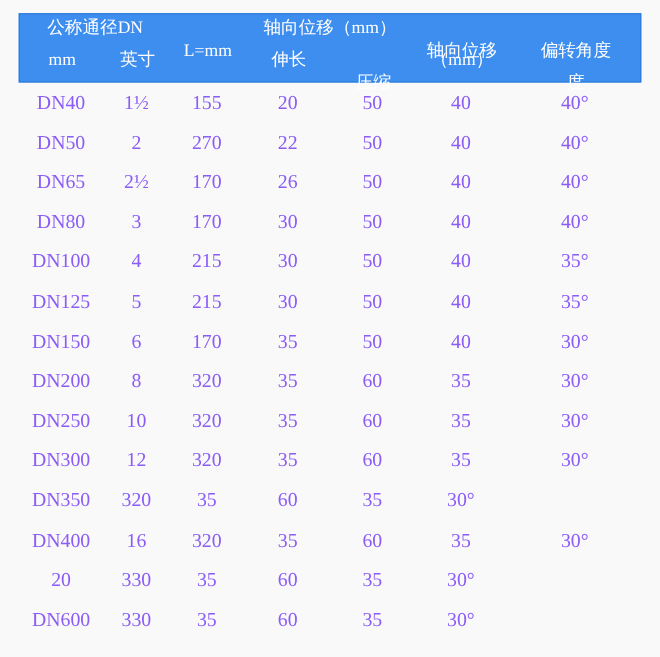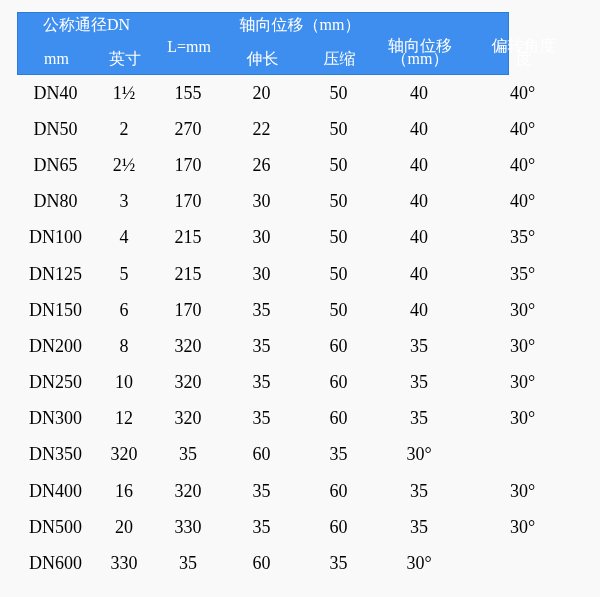--- a/index.html
+++ b/index.html
@@ -17,37 +17,37 @@
   }
   .grid7{
     display:grid;
     grid-template-columns:77px 60px 68px 79px 75px 86px 121px;
   }
   .thead{
     background:#3e8ef0;
     border:1px solid #2b7cd9;
     box-sizing:border-box;
     color:#ffffff;
-    width:492px;
+    width:566px;
   }
   .h-row{height:30px;}
   .h-row:first-child{height:29px;padding-top:2px;}
   .hcell{
     display:flex;align-items:center;justify-content:center;
     font-size:16px;
     white-space:nowrap;
   }
   .span-12{grid-column:1/3;}
   .col-3{grid-column:3/4;}
   .span-45{grid-column:4/6;}
   .col-6{grid-column:6/7;}
   .col-7{grid-column:7/8;}
   .col-4{grid-column:4/5;}
   .col-5{grid-column:5/6;}
-  .tbody{color:#000000;}
+  .tbody{color:#8b5cf6;}
   .trow{height:36.2px;}
   .cell{
     display:flex;align-items:center;justify-content:center;
     font-size:18px;
     white-space:nowrap;
   }
 </style>
 </head>
 <body>
 
@@ -59,22 +59,22 @@
       <div class="hcell span-45">轴向位移（mm）</div>
       <div class="hcell col-3">L=mm</div>
       <div class="hcell col-6">轴向位移</div>
       <div class="hcell col-7">偏转角度</div>
     </div>
     <div class="h-row grid7">
       <div class="hcell">mm</div>
       <div class="hcell">英寸</div>
       <div class="hcell col-3"></div>
       <div class="hcell col-4">伸长</div>
+      <div class="hcell col-6">（mm）</div>
       <div class="hcell col-5">压缩</div>
-      <div class="hcell col-6">（mm）</div>
       <div class="hcell col-7">度</div>
     </div>
   </div>
 
   <div class="tbody" id="tbody">
       <div class="trow grid7">
         <div class="cell">DN40</div>
         <div class="cell">1½</div>
         <div class="cell">155</div>
         <div class="cell">20</div>
@@ -174,21 +174,20 @@
       <div class="trow grid7">
         <div class="cell">DN400</div>
         <div class="cell">16</div>
         <div class="cell">320</div>
         <div class="cell">35</div>
         <div class="cell">60</div>
         <div class="cell">35</div>
         <div class="cell">30°</div>
       </div>
       <div class="trow grid7">
-        <div class="cell">DN500</div>
         <div class="cell">20</div>
         <div class="cell">330</div>
         <div class="cell">35</div>
         <div class="cell">60</div>
         <div class="cell">35</div>
         <div class="cell">30°</div>
       </div>
       <div class="trow grid7">
         <div class="cell">DN600</div>
         <div class="cell">330</div>

